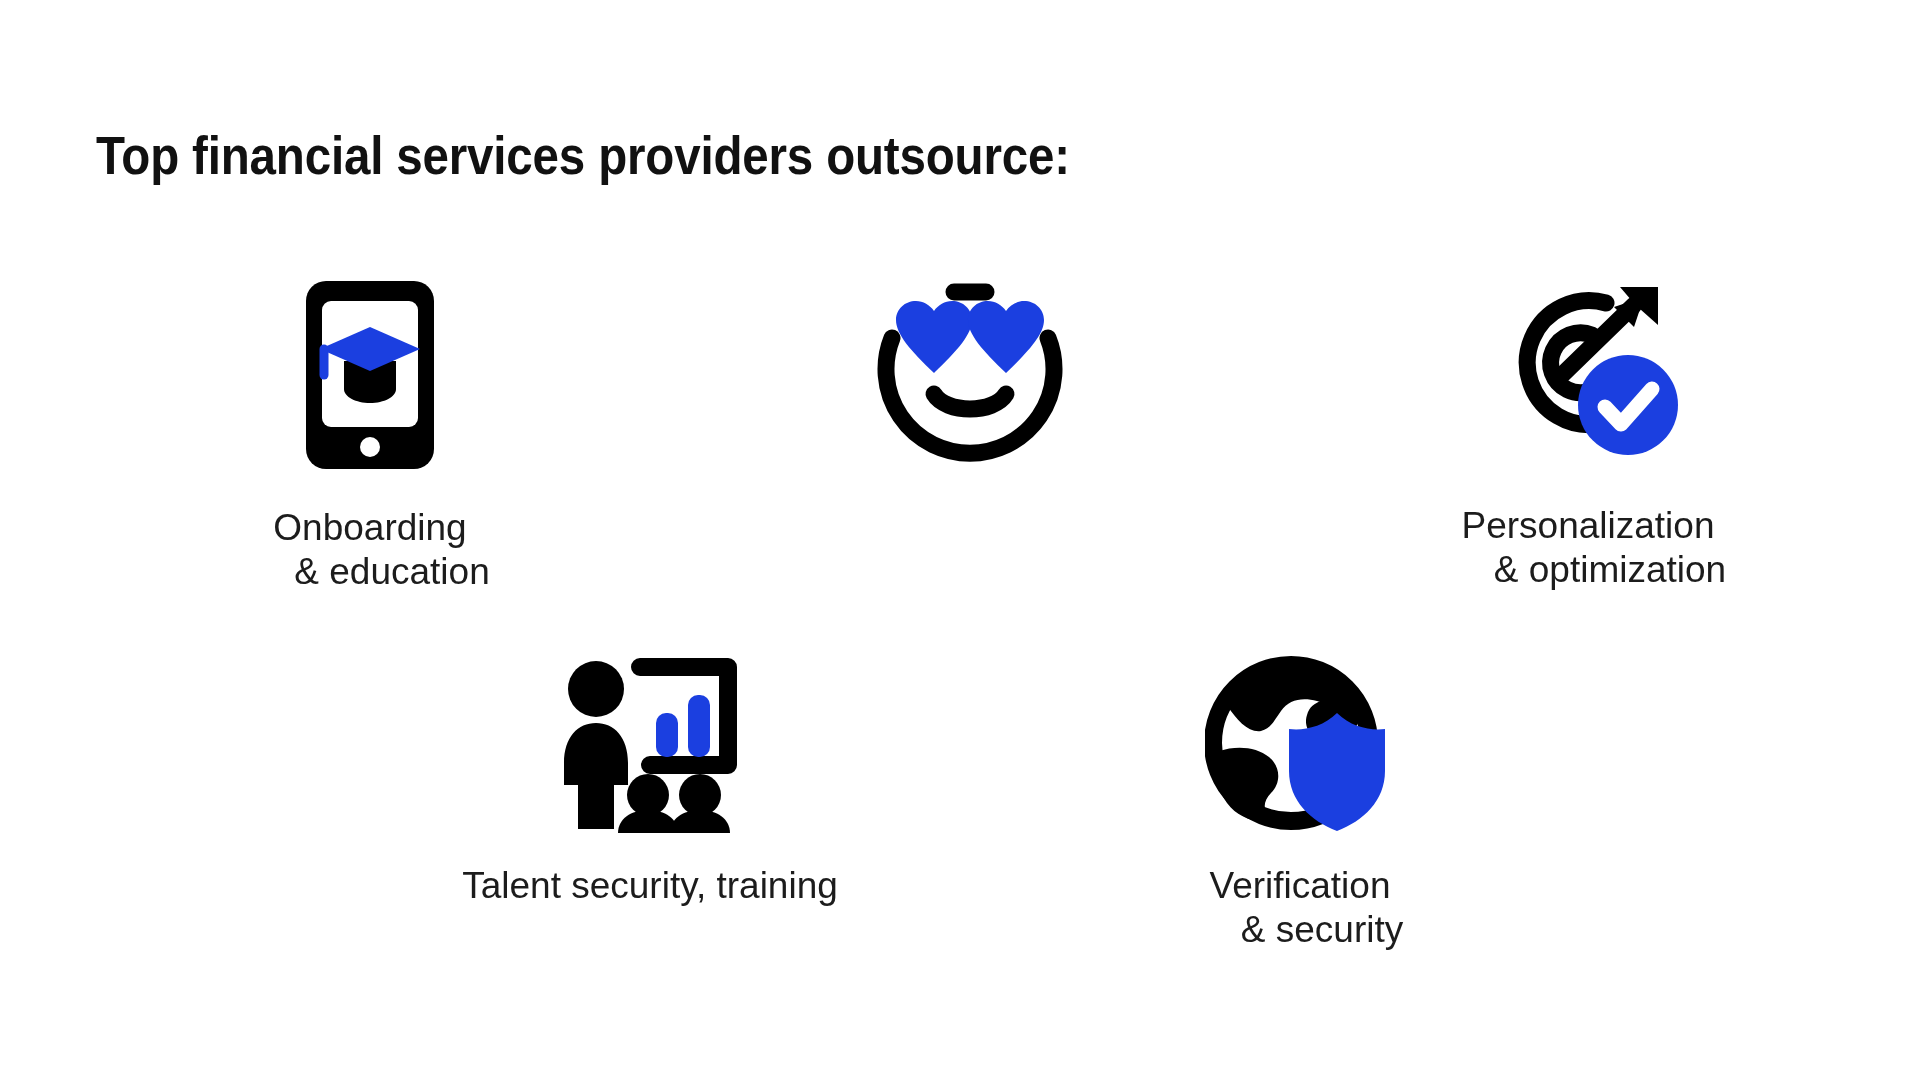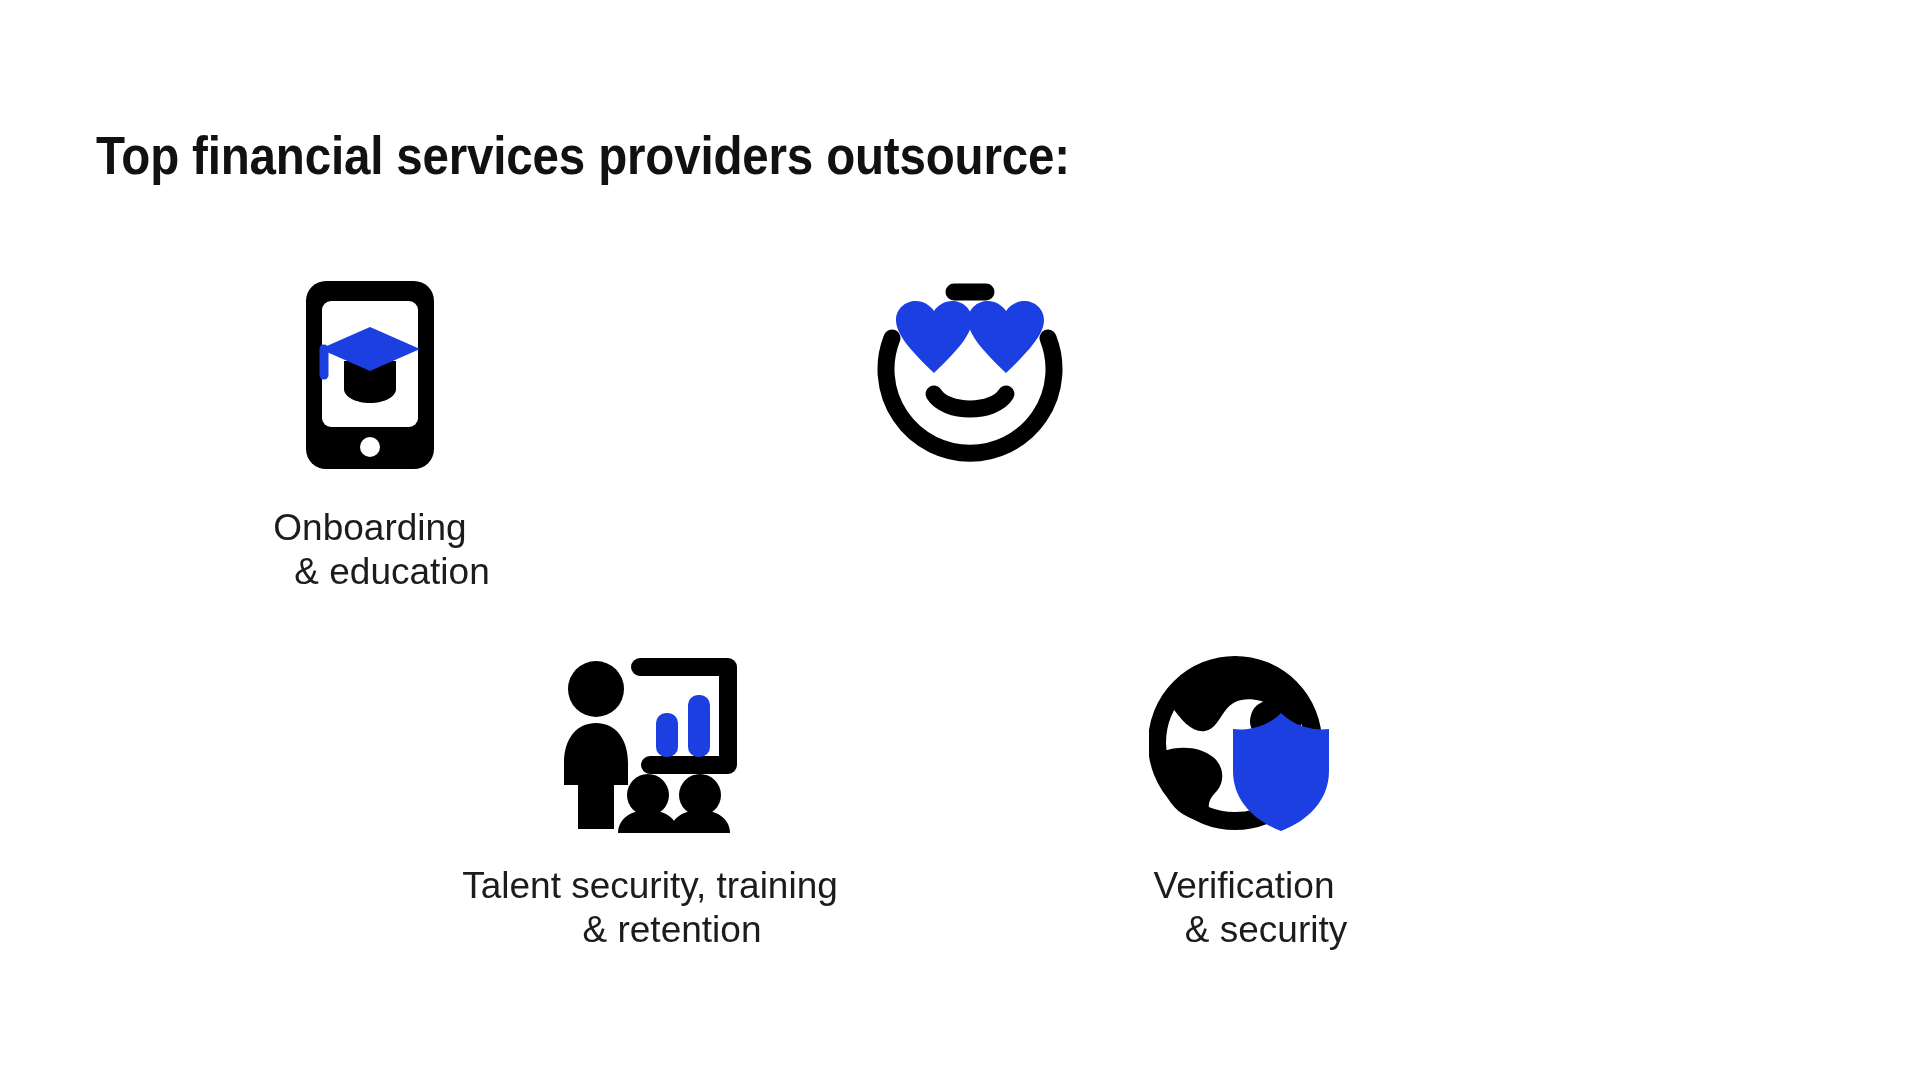--- a/index.html
+++ b/index.html
@@ -65,21 +65,21 @@
     white-space: nowrap;
   }
   .label .l2 { display: block; margin-left: 44px; }
 
   
   .pos-onboarding      { left: 160px;  top: 270px; }
   .pos-support         { left: 760px;  top: 268px; }
   .pos-personalization { left: 1378px; top: 268px; }
   
   .pos-talent          { left: 440px;  top: 648px; }
-  .pos-verification    { left: 1034px; top: 648px; }
+  .pos-verification    { left: 1090px; top: 648px; }
 
   .pos-talent .icon-wrap,
   .pos-verification .icon-wrap { height: 190px; }
 </style>
 </head>
 <body>
 
 <h1 class="title">Top financial services providers outsource:</h1>
 
 <div class="board">
@@ -117,20 +117,41 @@
 
         <path d="M64 95 C40 72 26 56 26 42 C26 31 35 23 46 23 C53 23 60 27 64 33 C68 27 75 23 82 23 C93 23 102 31 102 42 C102 56 88 72 64 95 Z" fill="#1B3FE0"></path>
 
         <path d="M136 95 C112 72 98 56 98 42 C98 31 107 23 118 23 C125 23 132 27 136 33 C140 27 147 23 154 23 C165 23 174 31 174 42 C174 56 160 72 136 95 Z" fill="#1B3FE0"></path>
 
         <path d="M64 116 C76 136 124 136 136 116" stroke="#000000" stroke-width="17" stroke-linecap="round" fill="none"></path>
       </svg>
     </div>
   </div>
 
+  <div class="item pos-personalization">
+    <div class="icon-wrap">
+      <svg width="200" height="185" viewBox="0 0 200 185" aria-hidden="true">
+
+        <path d="M118 22 A 62 62 0 1 0 150 120" stroke="#000000" stroke-width="17" stroke-linecap="round" fill="none"></path>
+
+        <path d="M104 54 A 30 30 0 1 0 119 96" stroke="#000000" stroke-width="17" stroke-linecap="round" fill="none"></path>
+
+        <path d="M74 94 L146 24" stroke="#000000" stroke-width="17" stroke-linecap="round" fill="none"></path>
+
+        <path d="M132 6 L170 6 L170 44 L152 28 L146 46 L126 26 L144 20 Z" fill="#000000"></path>
+
+        <circle cx="140" cy="124" r="50" fill="#1B3FE0"></circle>
+        <path d="M117 126 L133 143 L164 108" stroke="#ffffff" stroke-width="15" stroke-linecap="round" stroke-linejoin="round" fill="none"></path>
+      </svg>
+    </div>
+    <div class="label">
+      <span>Personalization</span>
+      <span class="l2">&amp; optimization</span>
+    </div>
+  </div>
 
   <div class="item pos-talent">
     <div class="icon-wrap">
       <svg width="196" height="180" viewBox="0 0 196 180" aria-hidden="true">
 
         <path d="M88 14 L176 14 L176 112 L98 112" stroke="#000000" stroke-width="18" stroke-linecap="round" stroke-linejoin="round" fill="none"></path>
 
         <rect x="104" y="60" width="22" height="44" rx="10" ry="10" fill="#1B3FE0"></rect>
         <rect x="136" y="42" width="22" height="62" rx="10" ry="10" fill="#1B3FE0"></rect>
 
@@ -142,21 +163,20 @@
 
         <path d="M66 180 C66 166 79 157 96 157 C113 157 126 166 126 180 Z" fill="#000000"></path>
 
         <circle cx="148" cy="142" r="21" fill="#000000"></circle>
 
         <path d="M118 180 C118 166 131 157 148 157 C165 157 178 166 178 180 Z" fill="#000000"></path>
       </svg>
     </div>
     <div class="label">
       <span>Talent security, training</span>
-      <span class="l2">&amp; retention</span>
     </div>
   </div>
 
   <div class="item pos-verification">
     <div class="icon-wrap">
       <svg width="190" height="180" viewBox="0 0 190 180" aria-hidden="true">
 
         <circle cx="86" cy="90" r="78" fill="none" stroke="#000000" stroke-width="18"></circle>
 
         <path d="M22 52 C36 26 60 12 86 12 C112 12 136 26 150 50 C136 56 124 52 112 48

